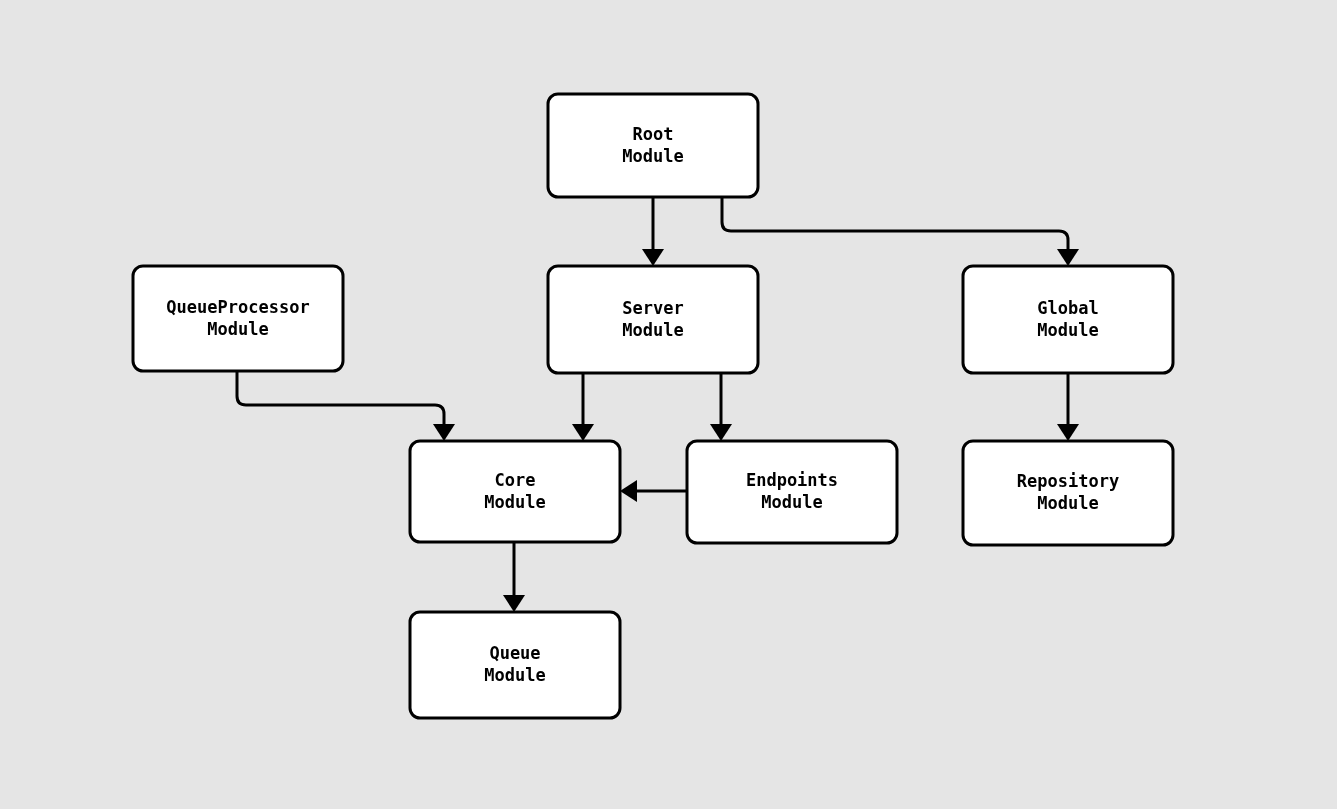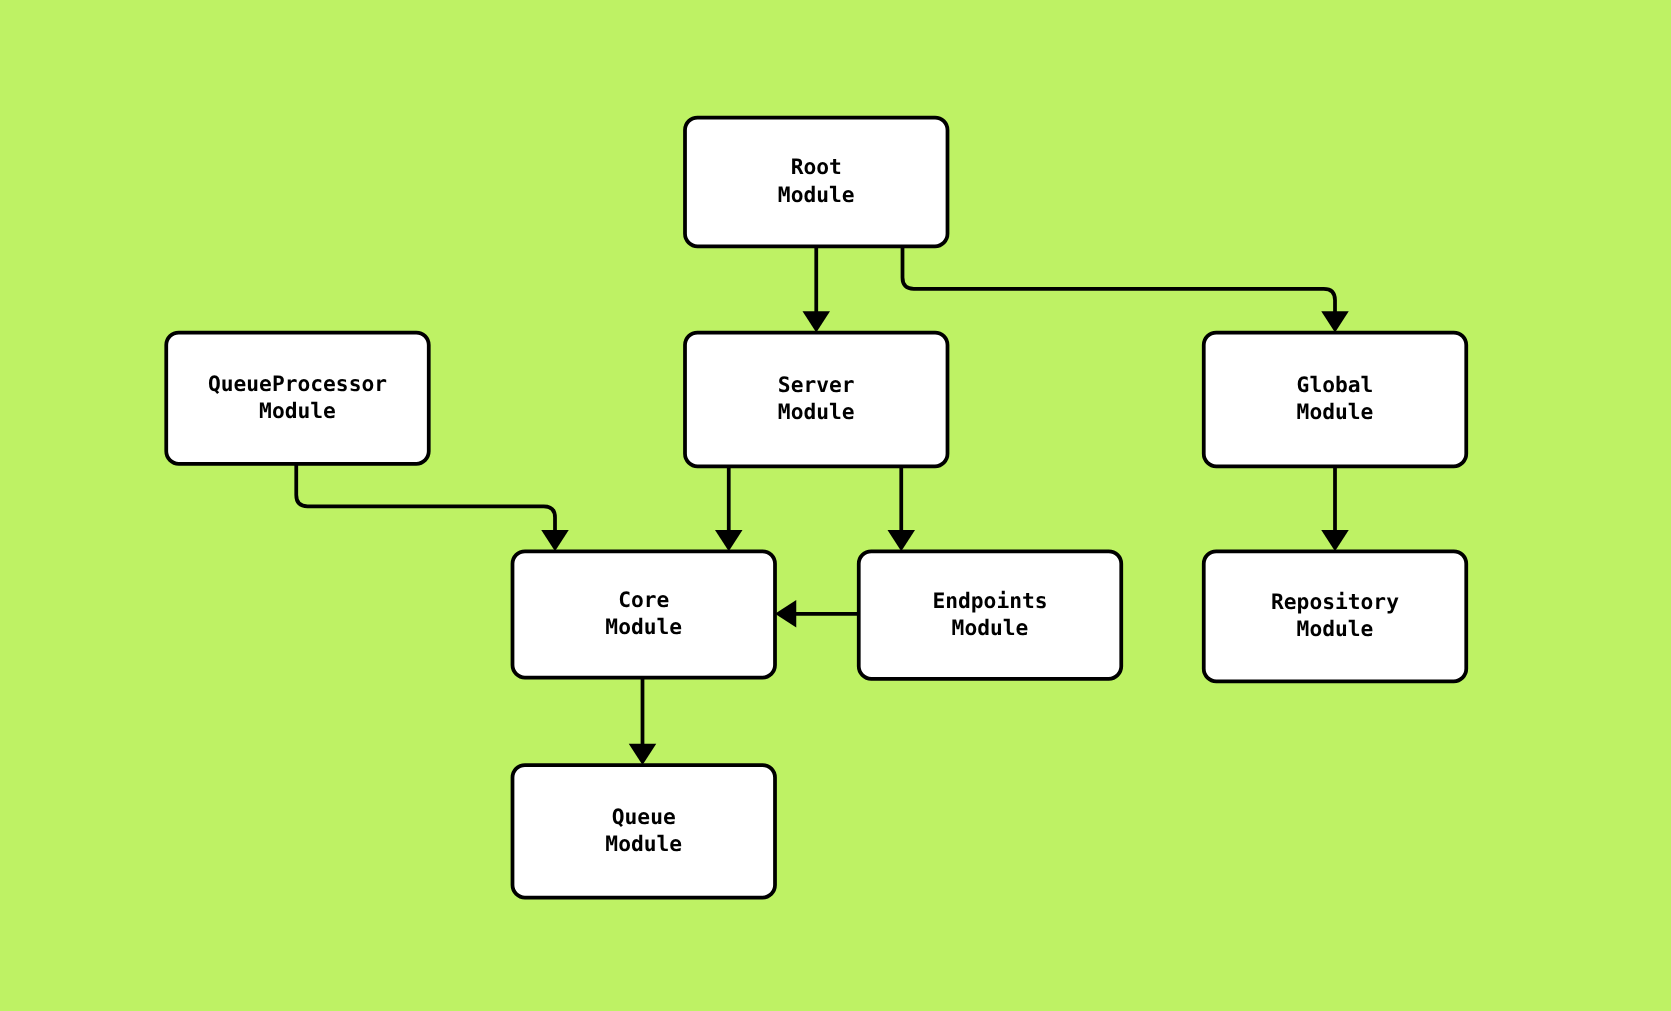--- a/index.html
+++ b/index.html
@@ -11,21 +11,21 @@
   body {
     width: 1337px;
     height: 809px;
     font-family: "DejaVu Sans Mono", "Liberation Mono", monospace;
     overflow: hidden;
   }
   #diagram-root {
     position: relative;
     width: 1337px;
     height: 809px;
-    background: #bef264;
+    background: #e5e5e5;
   }
   svg#diagram-svg {
     display: block;
     width: 1337px;
     height: 809px;
   }
   .node-box {
     fill: #ffffff;
     stroke: #000000;
     stroke-width: 3;

